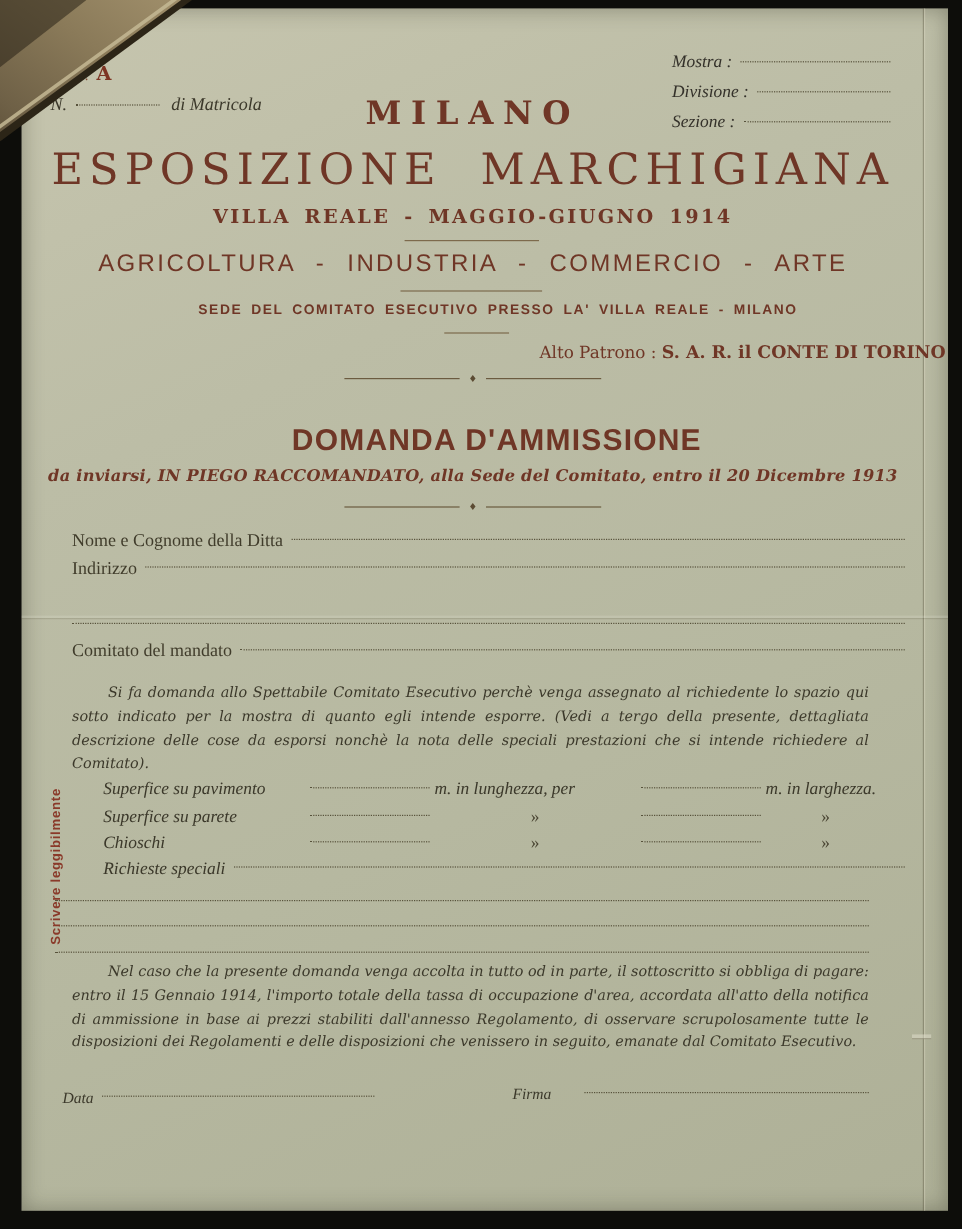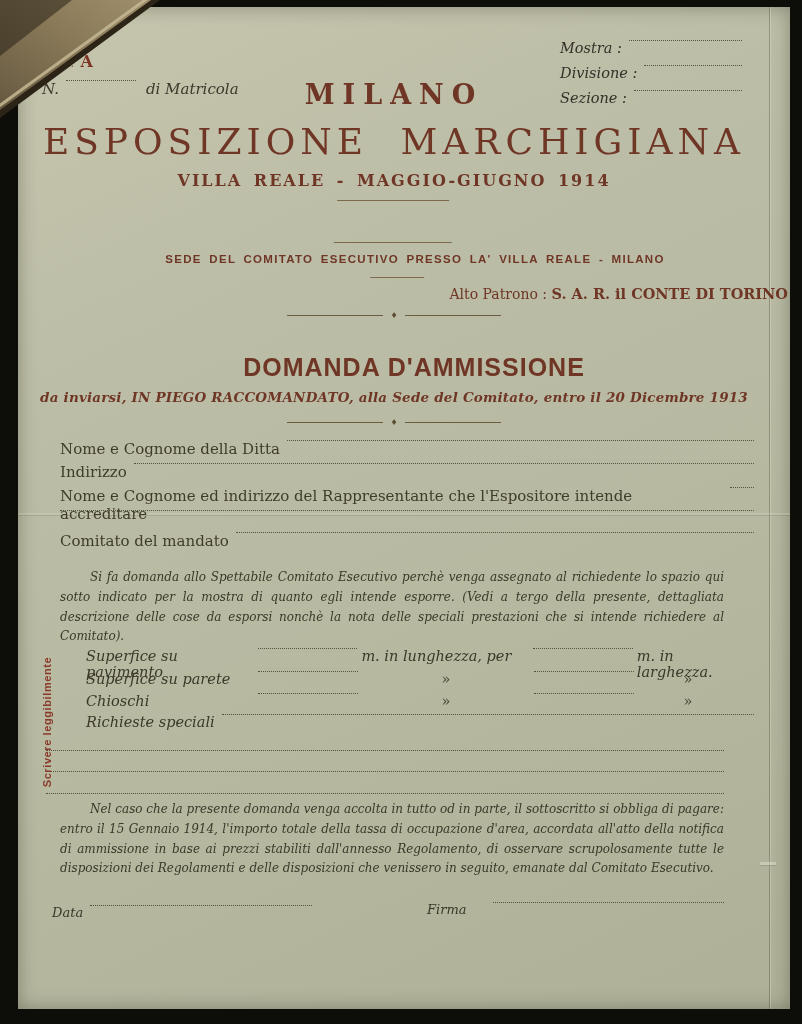--- a/index.html
+++ b/index.html
@@ -20,21 +20,21 @@
   .fold .corner{position:absolute;inset:0;clip-path:polygon(0 0,72px 0,0 56px);background:rgba(32,26,15,.5);}
   .fold .shine{position:absolute;left:-2px;top:105px;width:188px;height:3px;background:#c4b994;opacity:.85;
                transform:rotate(-36deg);transform-origin:0 0;}
   
   .abs{position:absolute;}
   .center{left:0;right:14px;text-align:center;}
   .red{color:#6f3626;}
   .ink{color:#3c392b;}
   .leader{flex:1;border-bottom:1.6px dotted #57523b;margin:0 0 3px 7px;min-width:24px;}
   .leader.noflex{flex:none;}
-  .row{display:flex;align-items:flex-start;}
+  .row{display:flex;align-items:center;font-family:Liberation Serif, serif;}
   
   .mod{left:44px;top:52px;font-size:11px;color:#7c4a32;letter-spacing:.5px;}
   .mod b{font-size:16px;color:#7d3423;margin-left:6px;font-weight:bold;}
   .nline{left:42px;top:80px;width:260px;font-style:italic;font-size:15px;}
   .admin{left:560px;top:40px;width:182px;}
   .admin .row{height:25px;font-style:italic;font-size:14.5px;color:#34312a;}
   .city{top:79px;font-size:27px;font-weight:bold;letter-spacing:8px;}
   .title{top:121px;font-size:36px;letter-spacing:5px;word-spacing:16px;}
   .venue{top:171px;font-size:16px;font-weight:bold;letter-spacing:2px;word-spacing:4px;}
   .hr{position:absolute;left:50%;transform:translateX(-57%);border-top:1.4px solid #7d6a4c;}
@@ -97,20 +97,21 @@
     <div class="row">
       <span>Sezione :</span>
       <span class="leader"></span>
     </div>
   </div>
 
   <div class="abs center city red">MILANO</div>
   <div class="abs center title red">ESPOSIZIONE MARCHIGIANA</div>
   <div class="abs center venue red">VILLA REALE - MAGGIO-GIUGNO 1914</div>
   <div class="hr" style="top:200px;width:112px"></div>
+  <div class="abs center sectors red">AGRICOLTURA - INDUSTRIA - COMMERCIO - ARTE</div>
   <div class="hr" style="top:242px;width:118px"></div>
   <div class="abs center seat red">SEDE DEL COMITATO ESECUTIVO PRESSO LA' VILLA REALE - MILANO</div>
   <div class="hr" style="top:277px;width:54px"></div>
   <div class="abs center patron red">
     <span>Alto Patrono :</span>
     <b>S. A. R. il CONTE DI TORINO</b>
   </div>
   <div class="orn" style="top:315px">
     <span class="l"></span>
     <span class="d">♦</span>
@@ -124,24 +125,20 @@
     <span class="d">♦</span>
     <span class="l"></span>
   </div>
 
   <div class="abs row field" style="top:440px">
     <span>Nome e Cognome della Ditta</span>
     <span class="leader"></span>
   </div>
   <div class="abs row field" style="top:463px">
     <span>Indirizzo</span>
-    <span class="leader"></span>
-  </div>
-  <div class="abs row field" style="top:487px">
-    <span>Nome e Cognome ed indirizzo del Rappresentante che l'Espositore intende accreditare</span>
     <span class="leader"></span>
   </div>
   <div class="abs row field" style="top:510px">
     <span class="leader" style="margin-left:0"></span>
   </div>
   <div class="abs row field" style="top:532px">
     <span>Comitato del mandato</span>
     <span class="leader"></span>
   </div>
 

